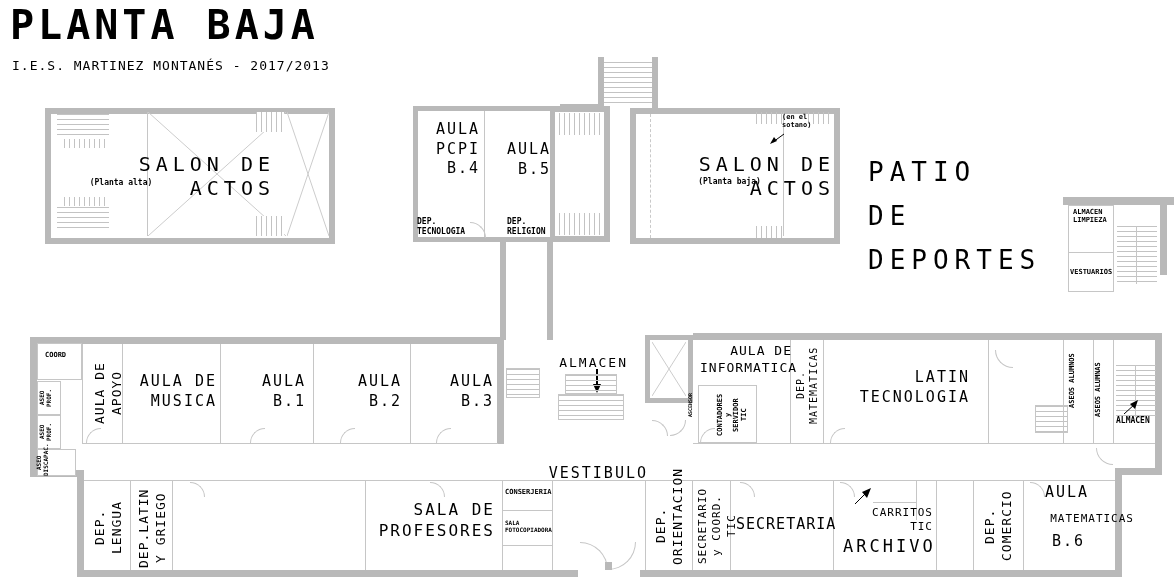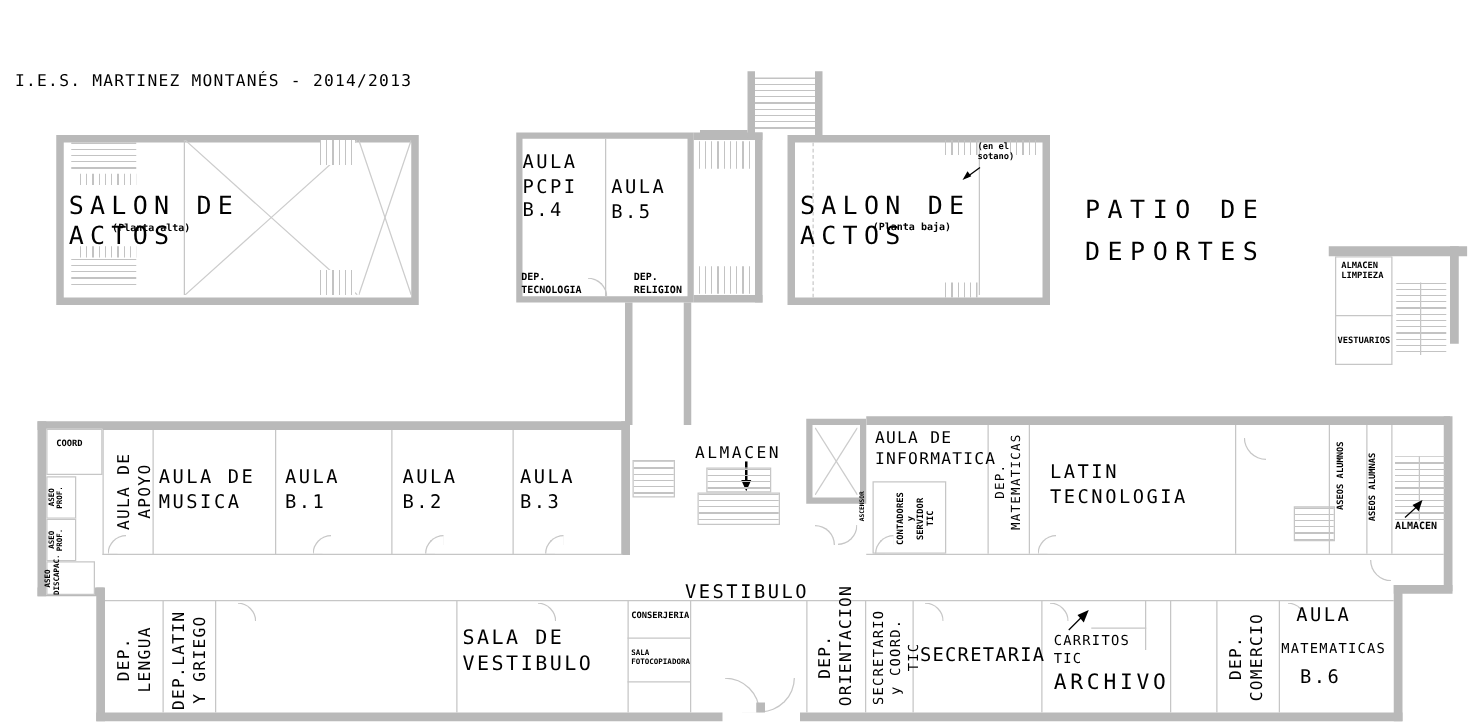--- a/index.html
+++ b/index.html
@@ -6,39 +6,40 @@
   *{box-sizing:border-box;}
   .plan{position:relative;width:1174px;height:578px;background:#fff;overflow:hidden;
         font-family:"DejaVu Sans Mono", monospace;color:#000;}
   .wall{position:absolute;background:#b9b9b9;}
   .blk{position:absolute;background:#fff;border:6px solid #b9b9b9;}
   .thin{position:absolute;border:1px solid #c6c6c6;background:#fff;}
   .pline{position:absolute;background:#c6c6c6;}
   .dash{position:absolute;border-left:1px dashed #c9c9c9;}
   .hatch-v{position:absolute;background:repeating-linear-gradient(90deg,#c3c3c3 0 1px,transparent 1px 5px);}
   .hatch-h{position:absolute;background:repeating-linear-gradient(180deg,#c3c3c3 0 1px,transparent 1px 5px);}
-  .lbl{position:absolute;white-space:pre-line;text-align:left;line-height:1.3;letter-spacing:2px;font-size:15px;}
+  .lbl{position:absolute;white-space:pre-line;text-align:right;line-height:1.3;letter-spacing:2px;font-size:15px;}
   .big{font-size:20px;letter-spacing:5px;line-height:1.2;}
   .med{font-size:13px;letter-spacing:1px;}
   .sm{font-size:8px;font-weight:bold;letter-spacing:0;line-height:1.2;text-align:left;}
   .tiny{font-size:7px;font-weight:bold;letter-spacing:0;line-height:1.15;text-align:left;}
   .vl{writing-mode:vertical-rl;transform:rotate(180deg);text-align:center;}
   .xc{position:absolute;}
   .xc svg,.arrow svg{display:block;width:100%;height:100%;}
   .arc{position:absolute;border:1px solid #c6c6c6;border-width:1px 0 0 1px;border-top-left-radius:100%;background:transparent;}
   .title{position:absolute;left:10px;top:2px;font-size:40px;font-weight:bold;letter-spacing:4px;}
   .subtitle{position:absolute;left:12px;top:58px;font-size:13px;letter-spacing:1px;}
   .arrow{position:absolute;}
 </style>
 </head>
 <body>
 
 <div class="plan">
 
-  <div class="subtitle">I.E.S. MARTINEZ MONTANÉS - 2014/2013</div>
+  <div class="title">PLANTA BAJA</div>
+  <div class="subtitle">I.E.S. MARTINEZ MONTANÉS - 2017/2013</div>
 
   <div class="blk" style="left:45px;top:108px;width:290px;height:136px;"></div>
   <div class="hatch-h" style="left:57px;top:114px;width:52px;height:24px;"></div>
   <div class="hatch-v" style="left:64px;top:139px;width:45px;height:9px;"></div>
   <div class="hatch-v" style="left:64px;top:197px;width:45px;height:9px;"></div>
   <div class="hatch-h" style="left:57px;top:207px;width:52px;height:24px;"></div>
   <div class="pline" style="left:147px;top:112px;width:1px;height:124px;"></div>
   <div class="xc" style="left:148px;top:112px;width:138px;height:124px;">
     <svg viewBox="0 0 100 100" preserveAspectRatio="none">
         <line x1="0" y1="0" x2="100" y2="100" stroke="#cccccc" stroke-width="1" vector-effect="non-scaling-stroke"></line>
@@ -93,21 +94,21 @@
 sotano)</div>
   <div class="arrow" style="left:768px;top:132px;width:18px;height:14px;">
     <svg viewBox="0 0 18 14">
         <line x1="16" y1="2" x2="5" y2="10" stroke="#000" stroke-width="1"></line>
         <polygon points="2,12 9,9 6,5" fill="#000"></polygon>
       </svg>
   </div>
   <div class="lbl big" style="left:640px;top:152px;width:195px;">SALON DE ACTOS</div>
   <div class="lbl sm" style="left:692px;top:177px;width:75px;text-align:center;">(Planta baja)</div>
 
-  <div class="lbl" style="left:868px;top:150px;width:170px;font-size:20px;letter-spacing:6px;text-align:left;line-height:1.7;">PATIO DE
+  <div class="lbl" style="left:868px;top:150px;width:170px;font-size:26px;letter-spacing:6px;text-align:left;line-height:1.7;">PATIO DE
 DEPORTES</div>
 
   <div class="wall" style="left:1063px;top:197px;width:111px;height:8px;"></div>
   <div class="wall" style="left:1160px;top:197px;width:7px;height:78px;"></div>
   <div class="thin" style="left:1068px;top:205px;width:46px;height:87px;"></div>
   <div class="pline" style="left:1068px;top:252px;width:46px;height:1px;"></div>
   <div class="hatch-h" style="left:1117px;top:226px;width:40px;height:58px;"></div>
   <div class="pline" style="left:1136px;top:226px;width:1px;height:58px;"></div>
   <div class="lbl tiny" style="left:1073px;top:208px;width:40px;">ALMACEN
 LIMPIEZA</div>
@@ -241,21 +242,21 @@
 
   <div class="arc" style="left:580px;top:542px;width:28px;height:28px;transform:rotate(90deg);"></div>
   <div class="arc" style="left:608px;top:542px;width:28px;height:28px;transform:rotate(180deg);"></div>
   <div class="wall" style="left:605px;top:562px;width:7px;height:8px;"></div>
 
   <div class="lbl med vl" style="left:92px;top:490px;width:30px;height:75px;">DEP.
 LENGUA</div>
   <div class="lbl med vl" style="left:136px;top:488px;width:32px;height:80px;">DEP.LATIN
 Y GRIEGO</div>
   <div class="lbl" style="left:370px;top:500px;width:125px;font-size:16px;">SALA DE
-VESTIBULO</div>
+PROFESORES</div>
   <div class="lbl tiny" style="left:505px;top:488px;width:46px;">CONSERJERIA</div>
   <div class="lbl tiny" style="left:505px;top:520px;width:46px;font-size:6px;">SALA
 FOTOCOPIADORA</div>
   <div class="lbl med vl" style="left:653px;top:485px;width:32px;height:80px;">DEP.
 ORIENTACION</div>
   <div class="lbl med vl" style="left:696px;top:485px;width:30px;height:82px;font-size:11px;">SECRETARIO
 y COORD. TIC</div>
   <div class="lbl" style="left:736px;top:515px;width:95px;letter-spacing:1px;">SECRETARIA</div>
   <div class="lbl med" style="left:843px;top:506px;width:90px;font-size:11px;">CARRITOS TIC</div>
   <div class="arrow" style="left:852px;top:486px;width:22px;height:20px;">

